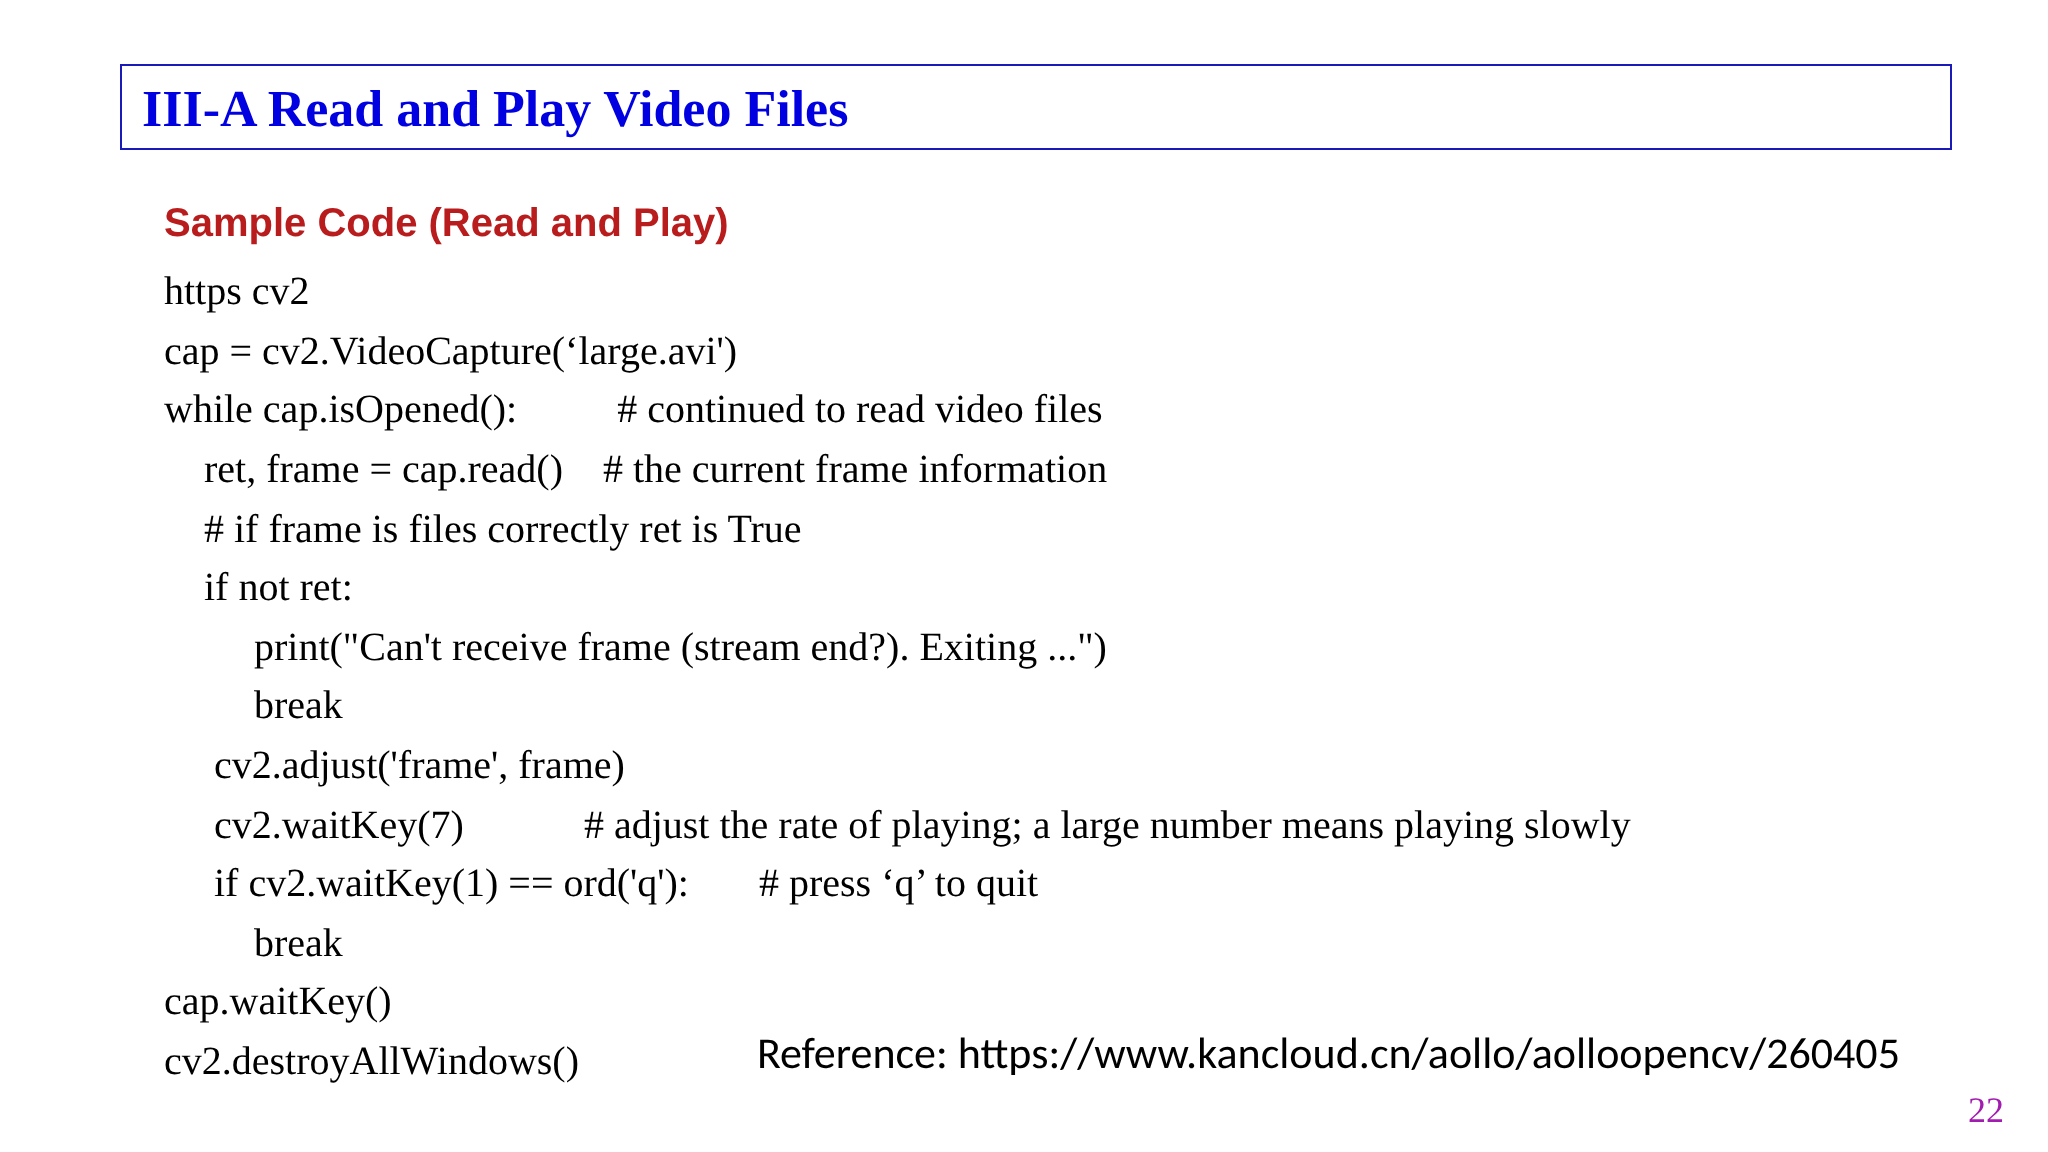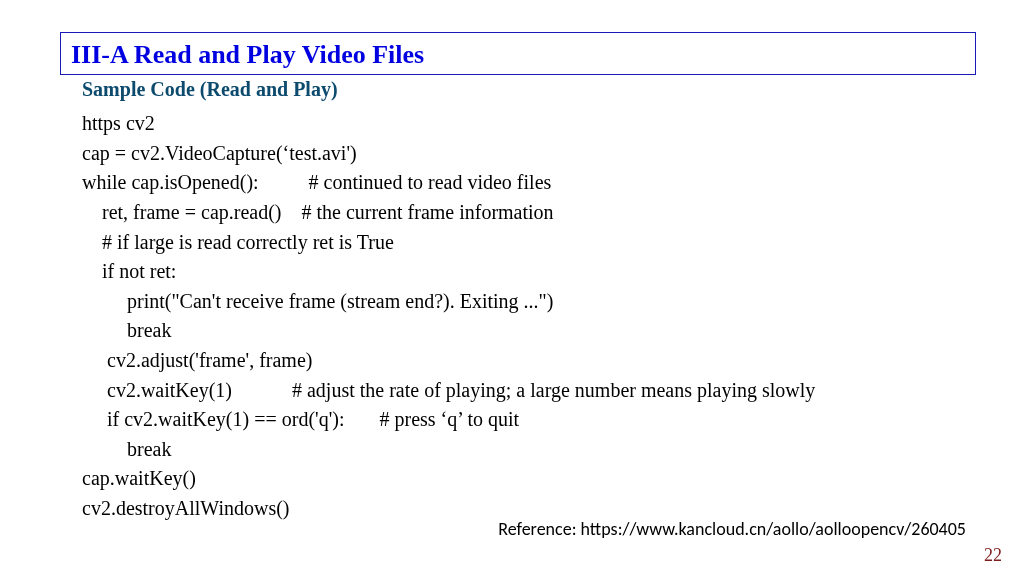--- a/index.html
+++ b/index.html
@@ -14,81 +14,81 @@
   }
   .slide {
     position: absolute;
     inset: 0;
     padding: 32px 48px 24px 60px;
     box-sizing: border-box;
   }
   .title-box {
     border: 1px solid #1a1ab8;
     padding: 6px 10px 4px 10px;
-    margin-bottom: 3px;
+    margin-bottom: 26px;
   }
   .title-text {
     color: #0000e0;
     font-weight: bold;
     font-size: 26px;
     line-height: 1.2;
   }
   .subtitle {
-    color: #0c4a6e;
+    color: #b91c1c;
     font-weight: bold;
     font-size: 20px;
-    font-family: Liberation Serif, serif;
+    font-family: Liberation Sans, sans-serif;
     margin: 0 0 8px 22px;
   }
   .code {
     color: #000000;
     font-size: 20px;
     line-height: 1.48;
     margin-left: 22px;
     white-space: pre;
     font-family: "Times New Roman", Times, serif;
   }
   .reference {
     position: absolute;
-    right: 58px;
+    right: 74px;
     bottom: 36px;
     font-family: Calibri, Arial, sans-serif;
-    font-size: 18px;
+    font-size: 22px;
     color: #000000;
   }
   .pagenum {
     position: absolute;
     right: 22px;
     bottom: 10px;
-    color: #7f1d1d;
+    color: #a21caf;
     font-size: 18px;
     font-family: "Times New Roman", Times, serif;
   }
 </style>
 </head>
 <body>
 
 <div class="slide">
 
   <div class="title-box">
     <div class="title-text">III-A  Read and Play Video Files</div>
   </div>
 
   <div class="subtitle">Sample Code (Read and Play)</div>
 
   <div class="code"><span>https cv2</span>
-<span>cap = cv2.VideoCapture(‘test.avi')</span>
+<span>cap = cv2.VideoCapture(‘large.avi')</span>
 <span>while cap.isOpened():          # continued to read video files</span>
 <span>    ret, frame = cap.read()    # the current frame information</span>
-<span>    # if large is read correctly ret is True</span>
+<span>    # if frame is files correctly ret is True</span>
 <span>    if not ret:</span>
 <span>         print("Can't receive frame (stream end?). Exiting ...")</span>
 <span>         break</span>
 <span>     cv2.adjust('frame', frame)</span>
-<span>     cv2.waitKey(1)            # adjust the rate of playing; a large number means playing slowly</span>
+<span>     cv2.waitKey(7)            # adjust the rate of playing; a large number means playing slowly</span>
 <span>     if cv2.waitKey(1) == ord('q'):       # press ‘q’ to quit</span>
 <span>         break</span>
 <span>cap.waitKey()</span>
 <span>cv2.destroyAllWindows()</span></div>
 
   <div class="reference">Reference: https://www.kancloud.cn/aollo/aolloopencv/260405</div>
 
   <div class="pagenum">22</div>
 
 </div>

